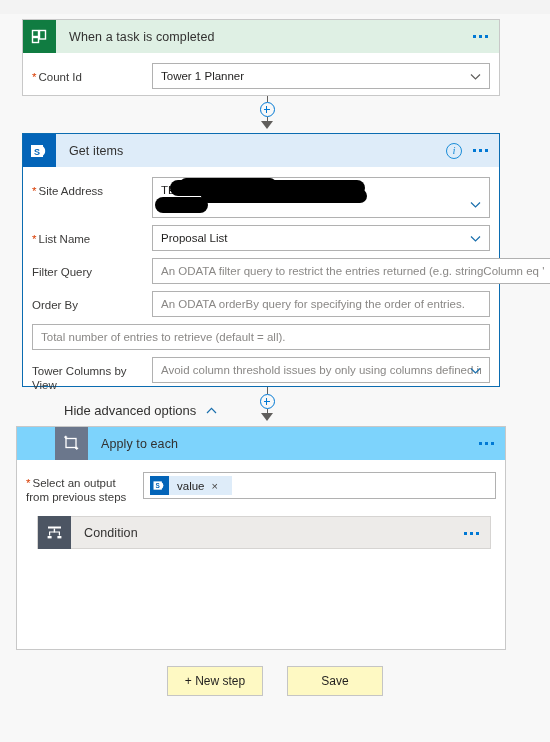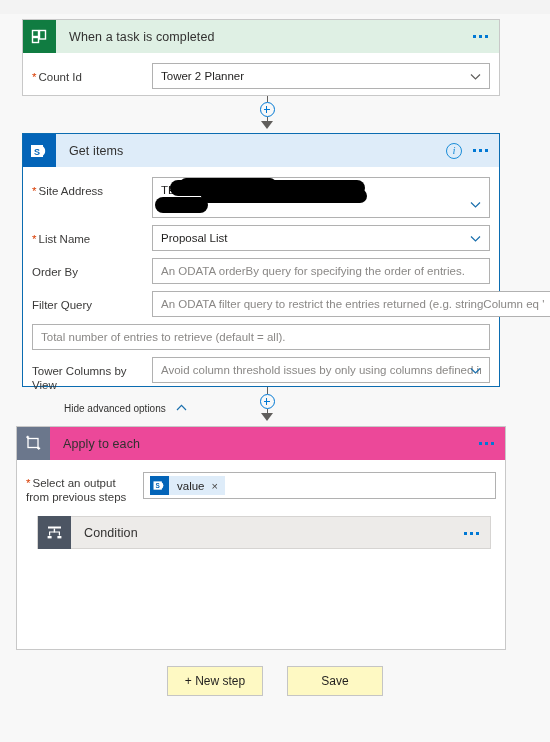--- a/index.html
+++ b/index.html
@@ -32,21 +32,21 @@
   .card.selected { border: 1px solid #0b6cb1; }
 
   .card-header {
     display: flex;
     align-items: center;
     height: 33px;
     position: relative;
   }
   .hdr-green { background: #dff0e4; }
   .hdr-blue  { background: #deecf9; }
-  .hdr-grey  { background: #ec4899; }
+  .hdr-grey  { background: #7dd3fc; padding-left: 38px; }
 
   .icon-box {
     width: 33px; height: 33px;
     flex: 0 0 33px;
     display: flex; align-items: center; justify-content: center;
   }
   .icon-green { background: #107c41; }
   .icon-sp    { background: #0364b8; }
   .icon-slate { background: #6b778c; }
   .icon-dark  { background: #4c5563; }
@@ -110,21 +110,21 @@
   .chev {
     position: absolute; right: 7px;
     width: 13px; height: 13px;
   }
   .chev.bottom { top: 20px; }
   .chev svg { display: block; }
 
   .advanced {
     display: flex; align-items: center; gap: 9px;
     margin: 11px 0 2px 32px;
-    font-size: 10px; color: #323130; cursor: pointer;
+    font-size: 13px; color: #323130; cursor: pointer;
   }
 
   
   .connector {
     position: absolute;
     width: 30px;
     display: flex; flex-direction: column; align-items: center;
   }
   .conn-line { width: 1px; background: #605e5c; }
   .plus {
@@ -140,21 +140,21 @@
     width: 0; height: 0;
     border-left: 6px solid transparent;
     border-right: 6px solid transparent;
     border-top: 8px solid #605e5c;
   }
 
   
   .token {
     display: inline-flex; align-items: center;
     background: #deecf9; height: 19px;
-    padding-right: 7px; font-size: 11.5px; color: #201f1e;
+    padding-right: 14px; font-size: 11.5px; color: #201f1e;
   }
   .token .tok-ico {
     width: 19px; height: 19px; background: #0364b8;
     display: flex; align-items: center; justify-content: center;
     margin-right: 8px;
   }
   .token .tok-x { margin-left: 7px; color: #444; font-size: 11px; cursor: pointer; }
 
   .inner-card {
     border: 1px solid #d6d4d2;
@@ -210,21 +210,21 @@
             <i></i>
           </div>
       </div>
     </div>
     <div class="card-body">
       <div class="row">
         <div class="row-label">
           <span class="req">*</span><span>Count Id</span>
         </div>
         <div class="field">
-          <span>Tower 2 Planner</span>
+          <span>Tower 1 Planner</span>
           <span class="chev">
             <svg width="13" height="13" viewBox="0 0 13 13">
                 <path d="M2 4.5 L6.5 9 L11 4.5" fill="none" stroke="#605e5c" stroke-width="1.2"></path>
               </svg>
           </span>
         </div>
       </div>
     </div>
   </div>
 
@@ -284,30 +284,30 @@
           <span>Proposal List</span>
           <span class="chev">
             <svg width="13" height="13" viewBox="0 0 13 13">
                 <path d="M2 4.5 L6.5 9 L11 4.5" fill="none" stroke="#1a6fad" stroke-width="1.2"></path>
               </svg>
           </span>
         </div>
       </div>
 
       <div class="row">
+        <div class="row-label">Filter Query</div>
+        <div class="field">
+          <span class="ph">An ODATA filter query to restrict the entries returned (e.g. stringColumn eq '</span>
+        </div>
+      </div>
+
+      <div class="row">
         <div class="row-label">Order By</div>
         <div class="field">
           <span class="ph">An ODATA orderBy query for specifying the order of entries.</span>
-        </div>
-      </div>
-
-      <div class="row">
-        <div class="row-label">Filter Query</div>
-        <div class="field">
-          <span class="ph">An ODATA filter query to restrict the entries returned (e.g. stringColumn eq '</span>
         </div>
       </div>
 
       <div class="row">
         <div class="field">
           <span class="ph">Total number of entries to retrieve (default = all).</span>
         </div>
       </div>
 
       <div class="row">

